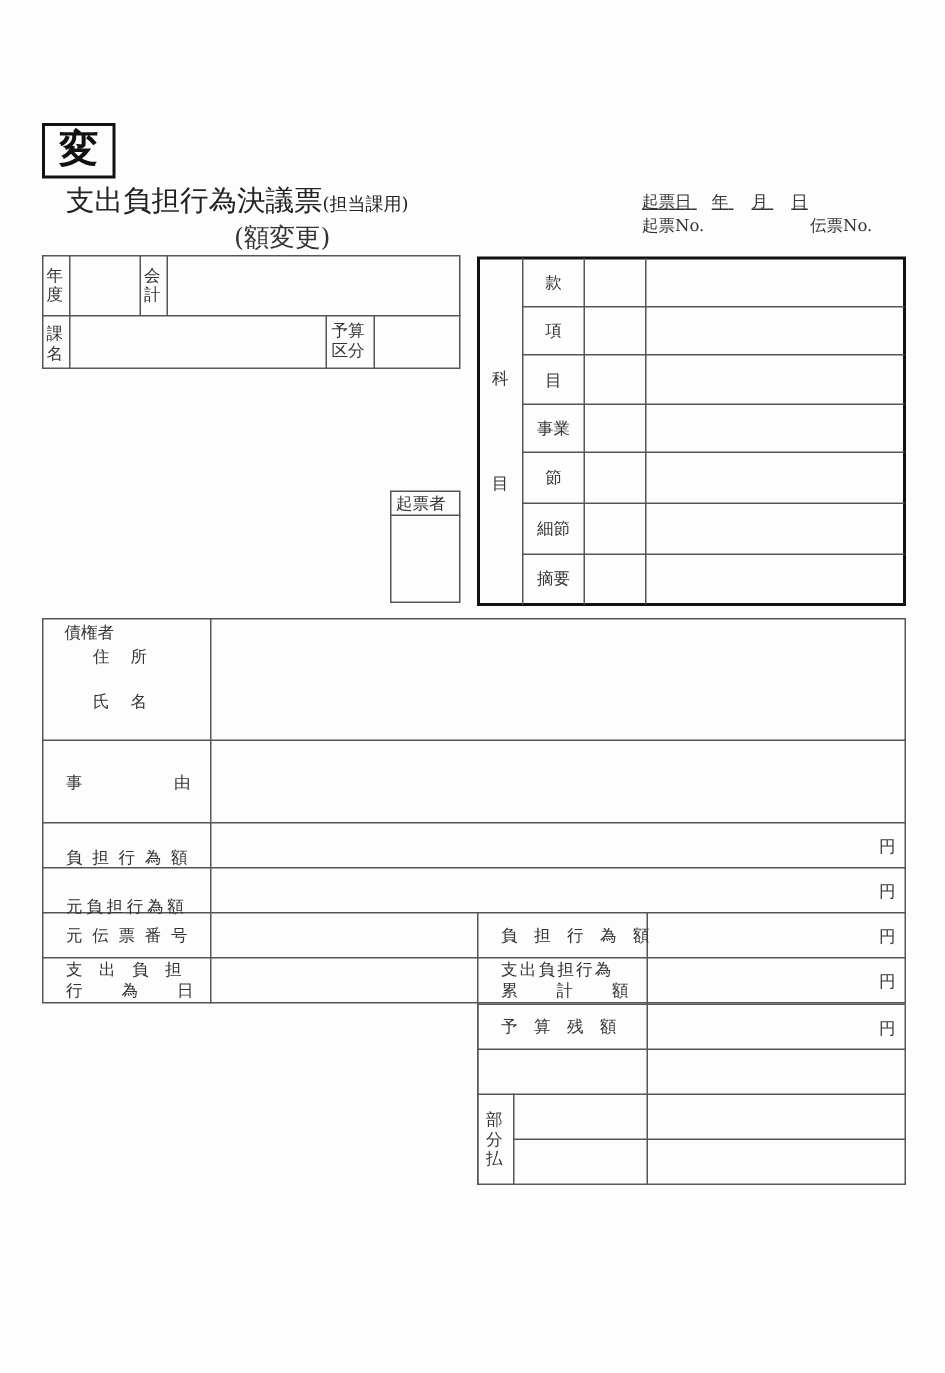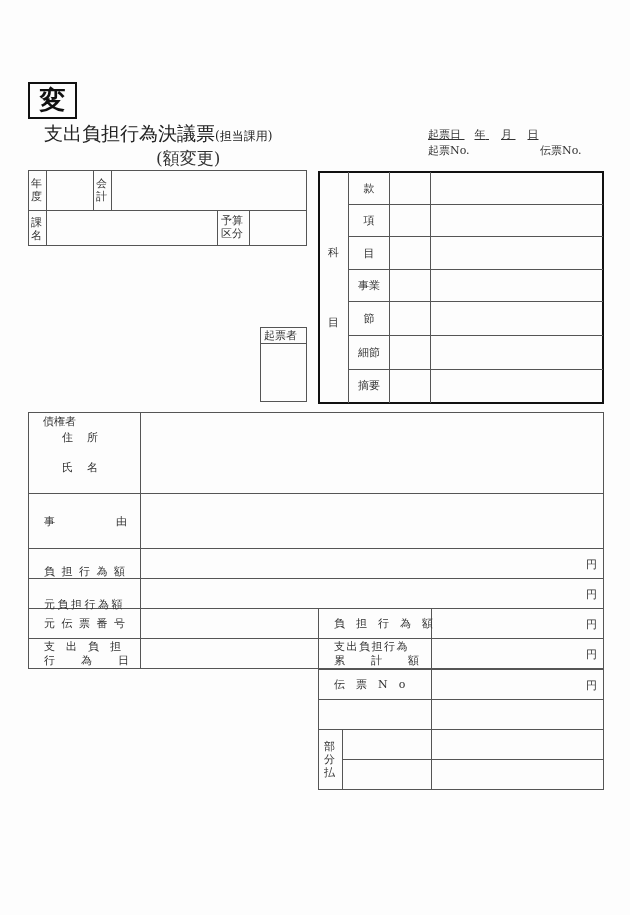--- a/index.html
+++ b/index.html
@@ -128,21 +128,21 @@
 
 <div class="lbl" style="left:334px; top:617px; letter-spacing:11px;">負担行為額</div>
 <div class="abs" style="left:433px; top:610px; width:150px; height:27px;"></div>
 <div class="yen" style="left:586px; top:617px;">円</div>
 
 <div class="lbl" style="left:334px; top:640px; letter-spacing:1.5px;">支出負担行為</div>
 <div class="lbl" style="left:334px; top:654px; letter-spacing:26px;">累計額</div>
 <div class="abs" style="left:433px; top:640px; width:150px; height:28px;"></div>
 <div class="yen" style="left:586px; top:647px;">円</div>
 
-<div class="lbl" style="left:334px; top:678px; letter-spacing:11px;">伝票No</div>
+<div class="lbl" style="left:334px; top:678px; letter-spacing:11px;">予算残額</div>
 <div class="abs" style="left:433px; top:671px; width:150px; height:27px;"></div>
 <div class="yen" style="left:586px; top:678px;">円</div>
 
 <div class="abs" style="left:320px; top:701px; width:109px; height:27px;"></div>
 <div class="abs" style="left:433px; top:701px; width:169px; height:27px;"></div>
 
 <div class="lbl" style="left:324px; top:740px; width:13px; line-height:13px;">部分払</div>
 <div class="abs" style="left:344px; top:731px; width:85px; height:27px;"></div>
 <div class="abs" style="left:433px; top:731px; width:169px; height:27px;"></div>
 <div class="abs" style="left:344px; top:761px; width:85px; height:27px;"></div>

